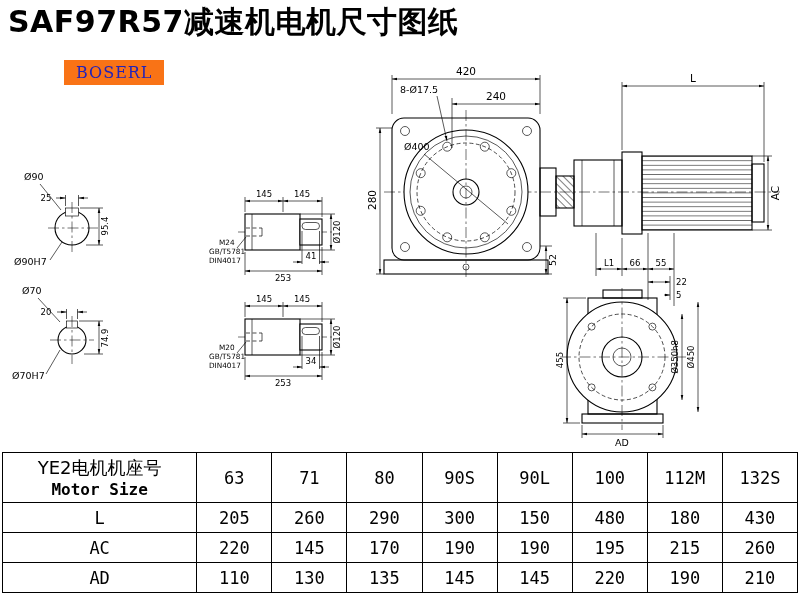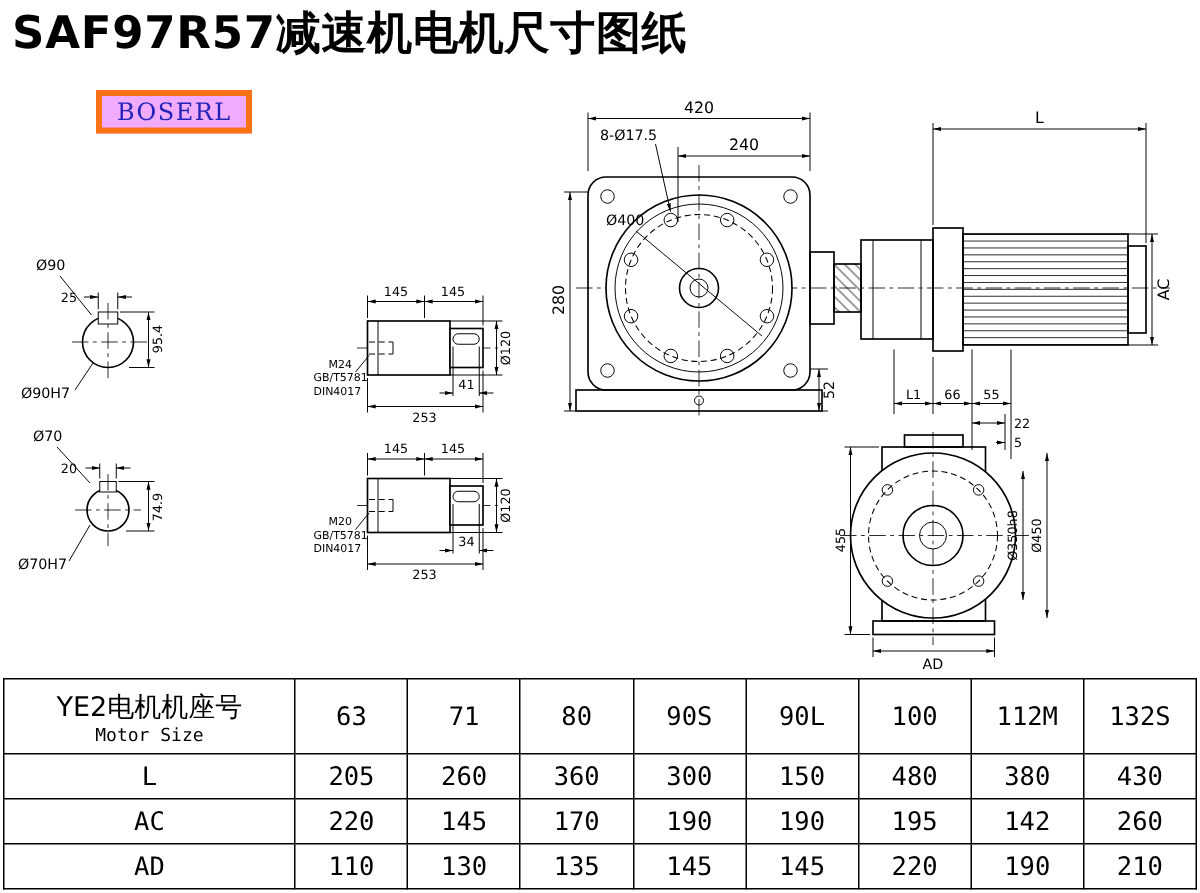--- a/index.html
+++ b/index.html
@@ -1,39 +1,39 @@
 <!DOCTYPE html>
 <html><head>
 <meta charset="utf-8">
 <style>
   * { margin:0; padding:0; box-sizing:border-box; }
   html,body { background:#fff; }
   body { width:800px; height:595px; font-family:"DejaVu Sans","Liberation Sans",sans-serif; color:#000; position:relative; overflow:hidden; }
   .page { position:relative; width:800px; height:468px; background:#fff; }
   .title { position:absolute; left:8px; top:2px; font-size:30px; font-weight:bold; letter-spacing:0.5px; white-space:nowrap; }
-  .logo { position:absolute; left:64px; top:60px; border:4px solid #f97316; color:#2323b8; background:#f0abfc;
+  .logo { position:absolute; left:64px; top:60px; border:2px solid #f97316; color:#2323b8; background:#f97316;
           font-family:"DejaVu Serif","Liberation Serif",serif; font-size:16px; padding:1px 10px; letter-spacing:1px; }
   .drawing { position:absolute; left:0; top:48px; }
 
   
   .ln   { stroke:#000; stroke-width:1.1; fill:none; }
   .lnthin { stroke:#000; stroke-width:0.65; fill:none; }
   .dash { stroke:#000; stroke-width:0.7; fill:none; stroke-dasharray:4 2.5; }
   .cl   { stroke:#000; stroke-width:0.55; fill:none; stroke-dasharray:11 3 2.5 3; }
   svg text { fill:#000; font-family:"DejaVu Sans","Liberation Sans",sans-serif; }
   .t10 { font-size:10.5px; } .t9 { font-size:9.5px; } .t8 { font-size:8.5px; } .t7 { font-size:7.3px; }
 
   
   .tableWrap { position:absolute; left:2px; top:452px; width:796px; }
   table { border-collapse:collapse; width:796px; table-layout:fixed;
           font-family:"DejaVu Sans Mono","Liberation Mono",monospace; font-size:17px; }
   td { border:1px solid #000; text-align:center; vertical-align:middle; height:30px; padding:0; }
   tr.first td { height:50px; }
   .cn { font-size:18px; font-family:"DejaVu Sans","Liberation Sans",sans-serif; }
-  .en { font-size:12px; }
+  .en { font-size:16px;font-weight:bold; }
 </style>
 </head>
 <body>
 
 <div class="page">
 
   <div class="title">SAF97R57减速机电机尺寸图纸</div>
   <div class="logo">BOSERL</div>
 
   <svg class="drawing" width="800" height="404" viewBox="0 0 800 404">
@@ -300,36 +300,36 @@
           <td>90S</td>
           <td>90L</td>
           <td>100</td>
           <td>112M</td>
           <td>132S</td>
         </tr>
         <tr>
           <td>L</td>
           <td>205</td>
           <td>260</td>
-          <td>360</td>
+          <td>290</td>
           <td>300</td>
           <td>150</td>
           <td>480</td>
-          <td>380</td>
+          <td>180</td>
           <td>430</td>
         </tr>
         <tr>
           <td>AC</td>
           <td>220</td>
           <td>145</td>
           <td>170</td>
           <td>190</td>
           <td>190</td>
           <td>195</td>
-          <td>142</td>
+          <td>215</td>
           <td>260</td>
         </tr>
         <tr>
           <td>AD</td>
           <td>110</td>
           <td>130</td>
           <td>135</td>
           <td>145</td>
           <td>145</td>
           <td>220</td>

